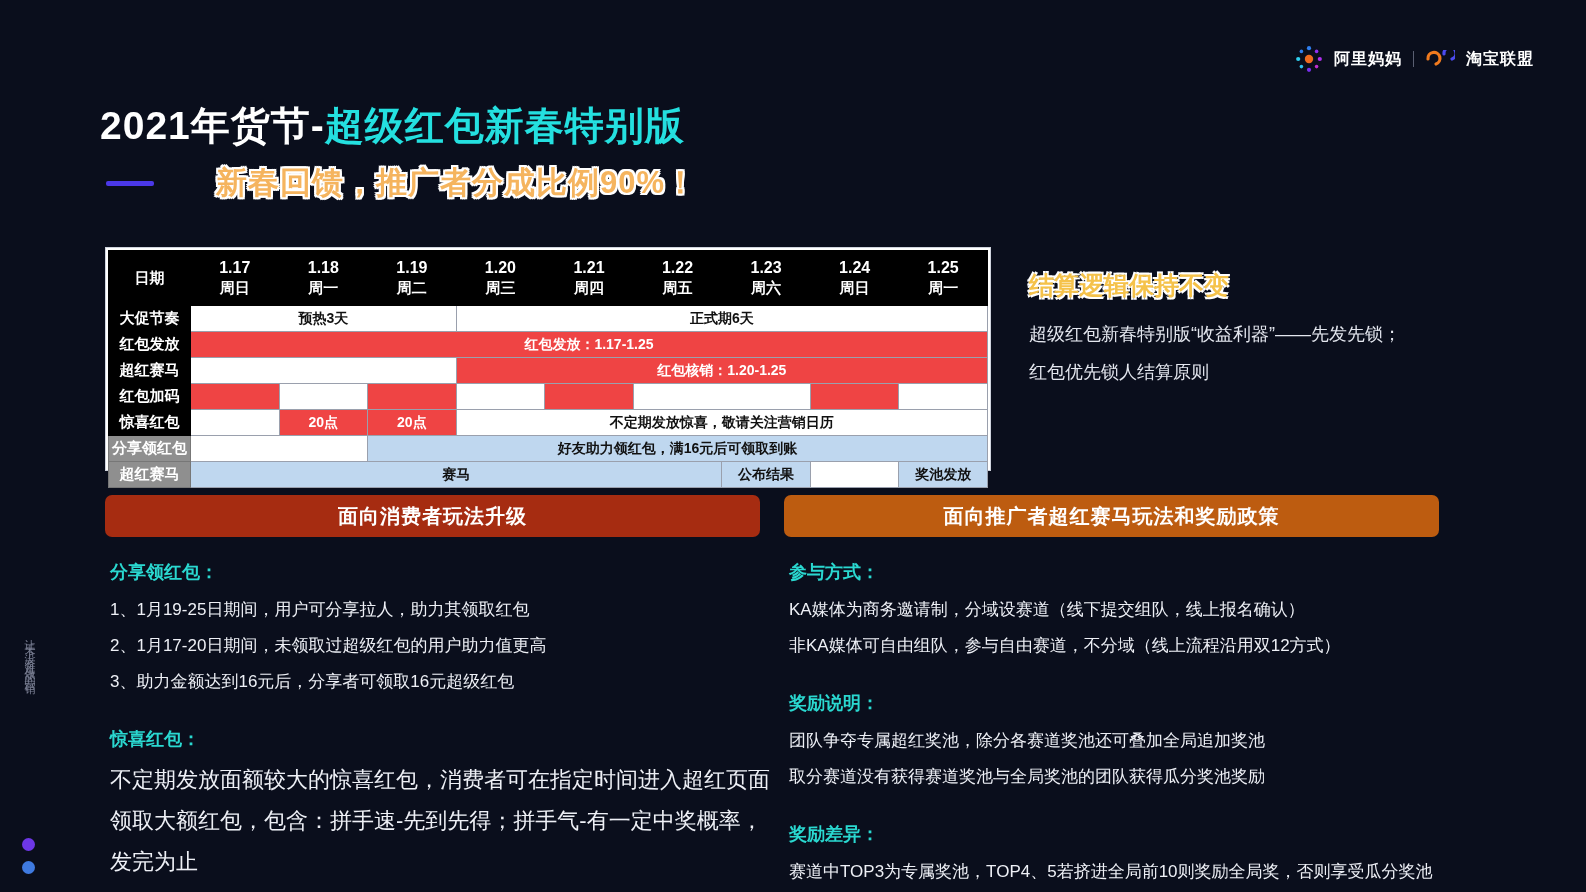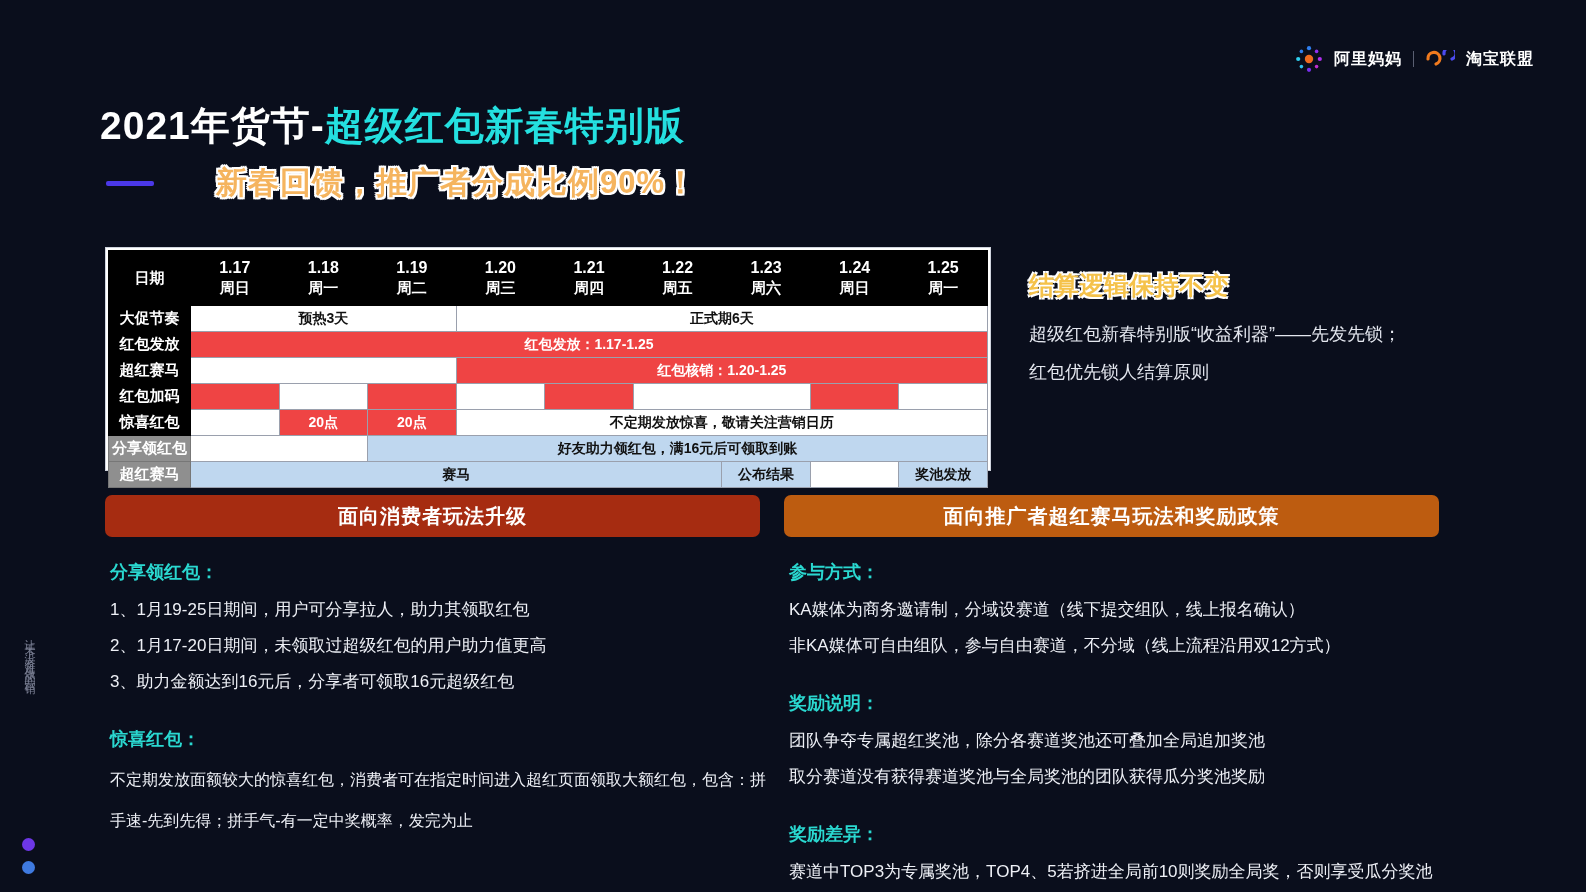--- a/index.html
+++ b/index.html
@@ -135,21 +135,21 @@
   .colbody.left { left:110px; }
   .colbody.right{ left:789px; }
   .sec-head{
     font-size:18px; font-weight:bold; color:#2ad8d0;
     margin-bottom:8px; white-space:nowrap;
   }
   .sec-line{
     font-size:17px; color:#eef0f6; line-height:36px; white-space:nowrap;
   }
   .sec-para{
-    font-size:16px; color:#eef0f6; line-height:41px;
+    font-size:22px; color:#eef0f6; line-height:41px;
     width:660px;
   }
   .gap{ height:27px; }
 </style>
 </head>
 <body>
 
 <div class="logo-bar">
   <span class="logo-mark">
     <svg width="28" height="28" viewBox="0 0 28 28">

